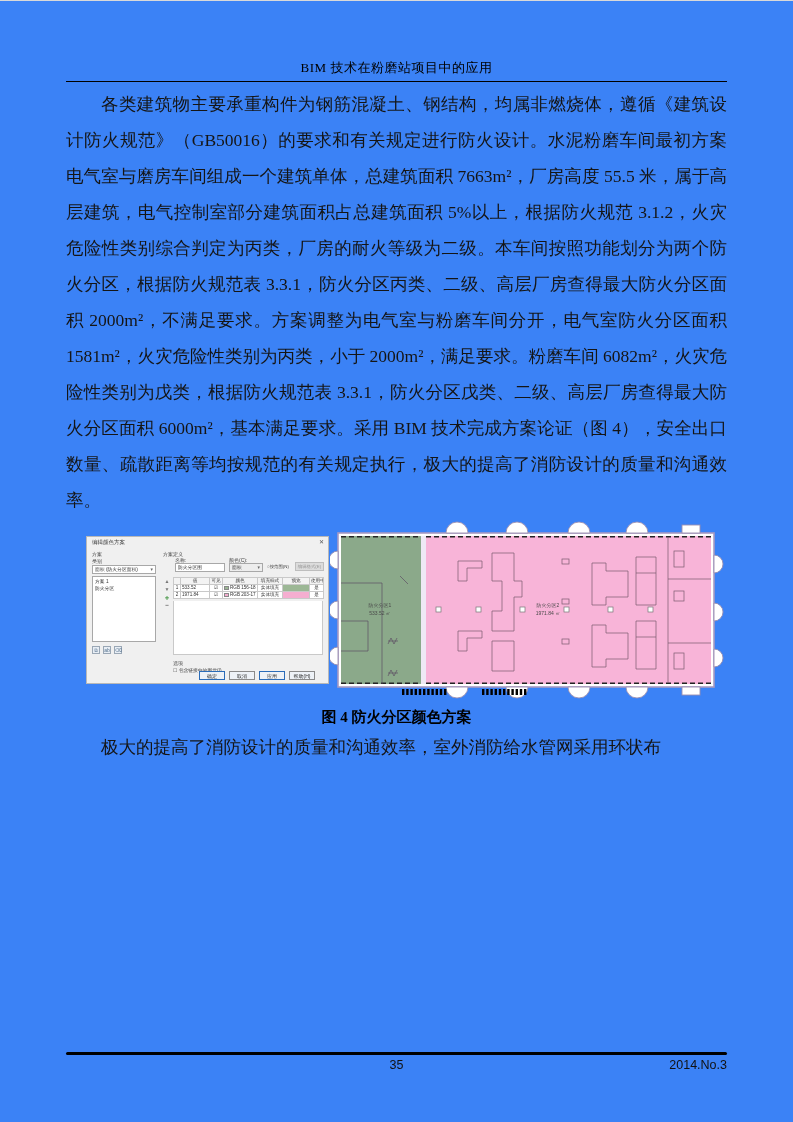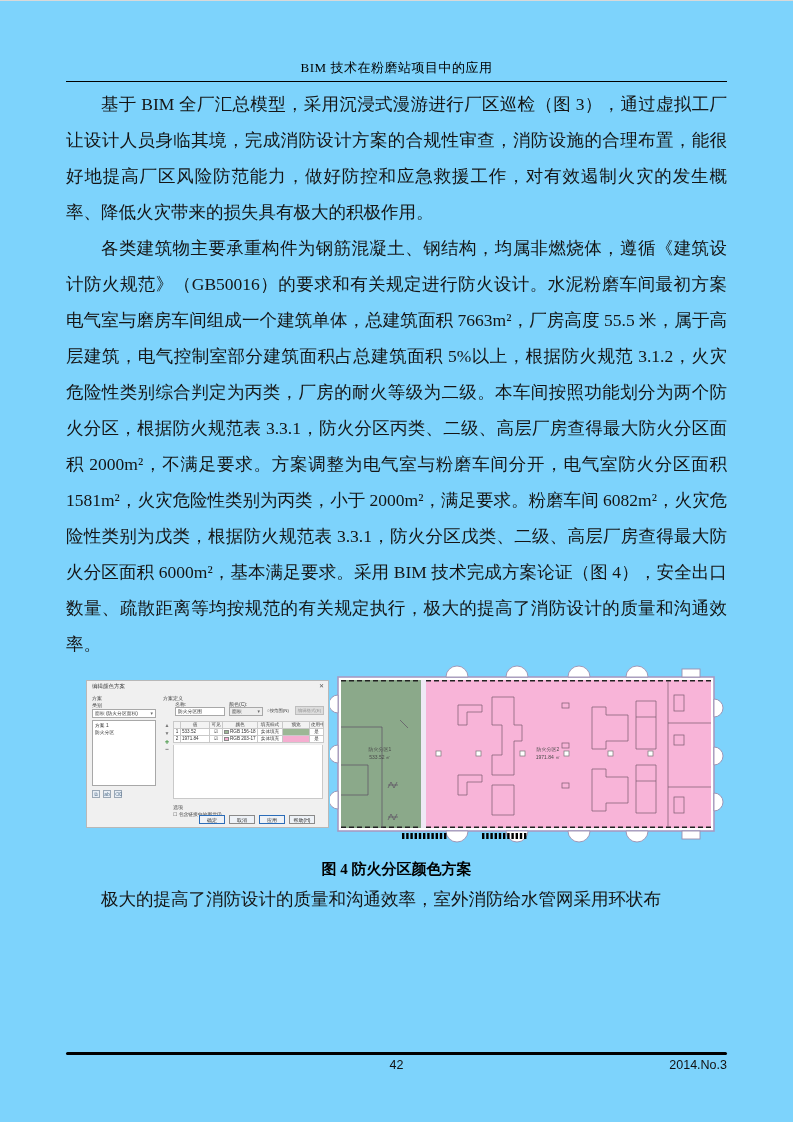--- a/index.html
+++ b/index.html
@@ -1,39 +1,39 @@
 <!DOCTYPE html>
 <html><head>
 <meta charset="utf-8">
 <style>
   * { box-sizing: border-box; }
   html,body { margin:0; padding:0; background:#ffffff; }
   .page {
     position:relative; width:793px; height:1122px; margin:0 auto;
-    background:#7dd3fc; overflow:hidden;
+    background:#3b82f6; overflow:hidden;
     font-family:"Liberation Serif","DejaVu Serif",serif; color:#111;
   }
   .top-hairline { position:absolute; top:0; left:0; width:793px; height:1px; background:#d9d9d9; }
 
   .running-head {
     position:absolute; top:59px; left:66px; width:661px;
     text-align:center; font-size:13px; letter-spacing:0.5px; color:#000;
     font-family:"Liberation Serif","DejaVu Serif",serif;
   }
   .head-rule { position:absolute; top:81px; left:66px; width:661px; height:1px; background:#000; }
 
   .content { position:absolute; top:86px; left:66px; width:661px; }
   .body-text p {
     margin:0; text-indent:2em; font-size:17.5px; line-height:36px;
     text-align:justify; color:#151515;
   }
 
   
   .figure-row { display:flex; align-items:flex-start; padding-left:20px; margin-top:3px; height:180px; }
-  .fig-caption { text-align:center; font-weight:bold; font-size:15px; line-height:24px; margin-top:12px; color:#000; }
+  .fig-caption { text-align:center; font-weight:bold; font-size:15px; line-height:24px; margin-top:4px; color:#000; }
 
   
   .dlg {
     position:relative; width:243px; height:148px; margin-top:15px;
     background:#f0f0f0; border:1px solid #b8b8b8; flex:none;
     font-family:"Liberation Sans","DejaVu Sans",sans-serif; color:#333;
   }
   .dlg-title { position:absolute; left:5px; top:2px; font-size:5.5px; color:#444; }
   .dlg-close { position:absolute; right:4px; top:1px; font-size:6px; color:#555; }
   .dlg-label { position:absolute; font-size:5px; color:#444; white-space:nowrap; }
@@ -82,21 +82,20 @@
 <body>
 
 <div class="page">
   <div class="top-hairline"></div>
 
   <div class="running-head">BIM 技术在粉磨站项目中的应用</div>
   <div class="head-rule"></div>
 
   <div class="content">
     <div class="body-text">
-      <p>基于 BIM 全厂汇总模型，采用沉浸式漫游进行厂区巡检（图 3），通过虚拟工厂让设计人员身临其境，完成消防设计方案的合规性审查，消防设施的合理布置，能很好地提高厂区风险防范能力，做好防控和应急救援工作，对有效遏制火灾的发生概率、降低火灾带来的损失具有极大的积极作用。</p>
       <p>各类建筑物主要承重构件为钢筋混凝土、钢结构，均属非燃烧体，遵循《建筑设计防火规范》（GB50016）的要求和有关规定进行防火设计。水泥粉磨车间最初方案电气室与磨房车间组成一个建筑单体，总建筑面积 7663m²，厂房高度 55.5 米，属于高层建筑，电气控制室部分建筑面积占总建筑面积 5%以上，根据防火规范 3.1.2，火灾危险性类别综合判定为丙类，厂房的耐火等级为二级。本车间按照功能划分为两个防火分区，根据防火规范表 3.3.1，防火分区丙类、二级、高层厂房查得最大防火分区面积 2000m²，不满足要求。方案调整为电气室与粉磨车间分开，电气室防火分区面积 1581m²，火灾危险性类别为丙类，小于 2000m²，满足要求。粉磨车间 6082m²，火灾危险性类别为戊类，根据防火规范表 3.3.1，防火分区戊类、二级、高层厂房查得最大防火分区面积 6000m²，基本满足要求。采用 BIM 技术完成方案论证（图 4），安全出口数量、疏散距离等均按规范的有关规定执行，极大的提高了消防设计的质量和沟通效率。</p>
     </div>
 
     <div class="figure-row">
 
       <div class="dlg">
         <div class="dlg-title">编辑颜色方案</div>
         <div class="dlg-close">✕</div>
 
         <div class="dlg-label" style="left:5px; top:14px;">方案</div>
@@ -275,16 +274,16 @@
 
     <div class="fig-caption">图 4 防火分区颜色方案</div>
 
     <div class="body-text">
       <p>极大的提高了消防设计的质量和沟通效率，室外消防给水管网采用环状布</p>
     </div>
   </div>
 
   <div class="foot-rule"></div>
   <div class="footer-row">
-    <span class="page-num">42</span>
+    <span class="page-num">35</span>
     <span class="issue">2014.No.3</span>
   </div>
 </div>
 
 </body></html>

